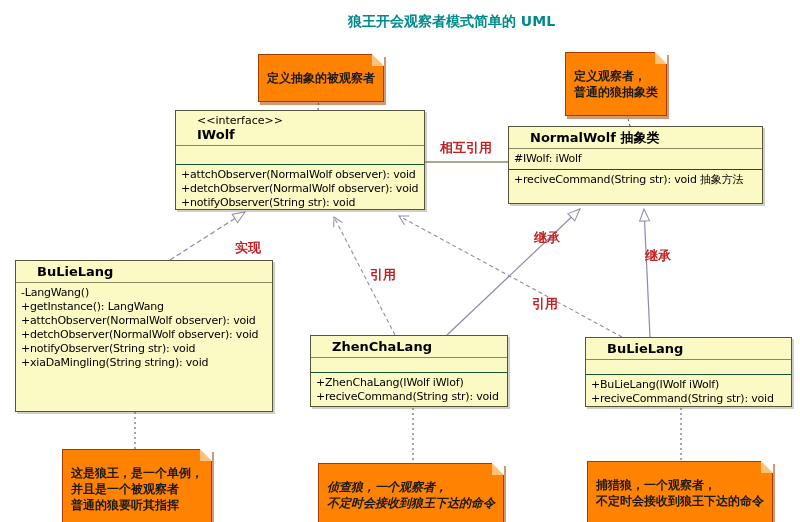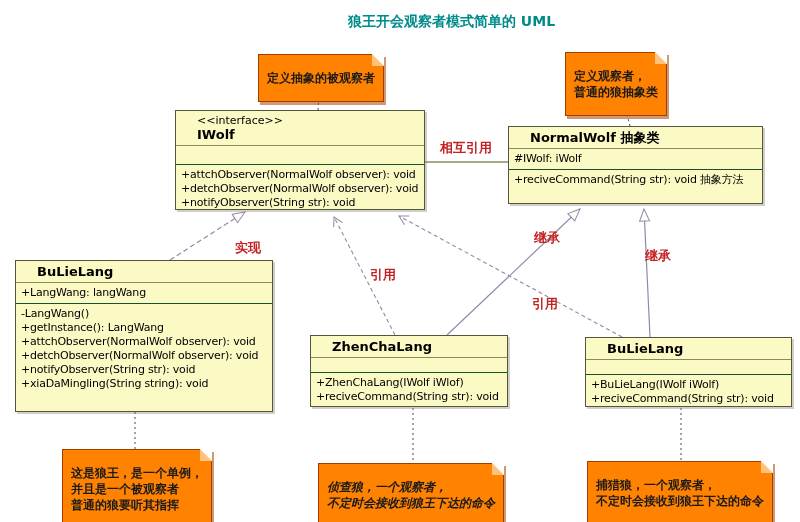--- a/index.html
+++ b/index.html
@@ -99,23 +99,20 @@
   </div>
   <div class="methods">
     <div class="m">+reciveCommand(String str): void 抽象方法</div>
   </div>
 </div>
 
 <div class="uml-class" style="left:15px;top:260px;width:258px;height:152px;">
   <div class="hdr">
     <div class="cls-name">BuLieLang</div>
   </div>
-  <div class="attrs">
-    <div class="a">+LangWang: langWang</div>
-  </div>
   <div class="methods">
     <div class="m">-LangWang()</div>
     <div class="m">+getInstance(): LangWang</div>
     <div class="m">+attchObserver(NormalWolf observer): void</div>
     <div class="m">+detchObserver(NormalWolf observer): void</div>
     <div class="m">+notifyObserver(String str): void</div>
     <div class="m">+xiaDaMingling(String string): void</div>
   </div>
 </div>
 

